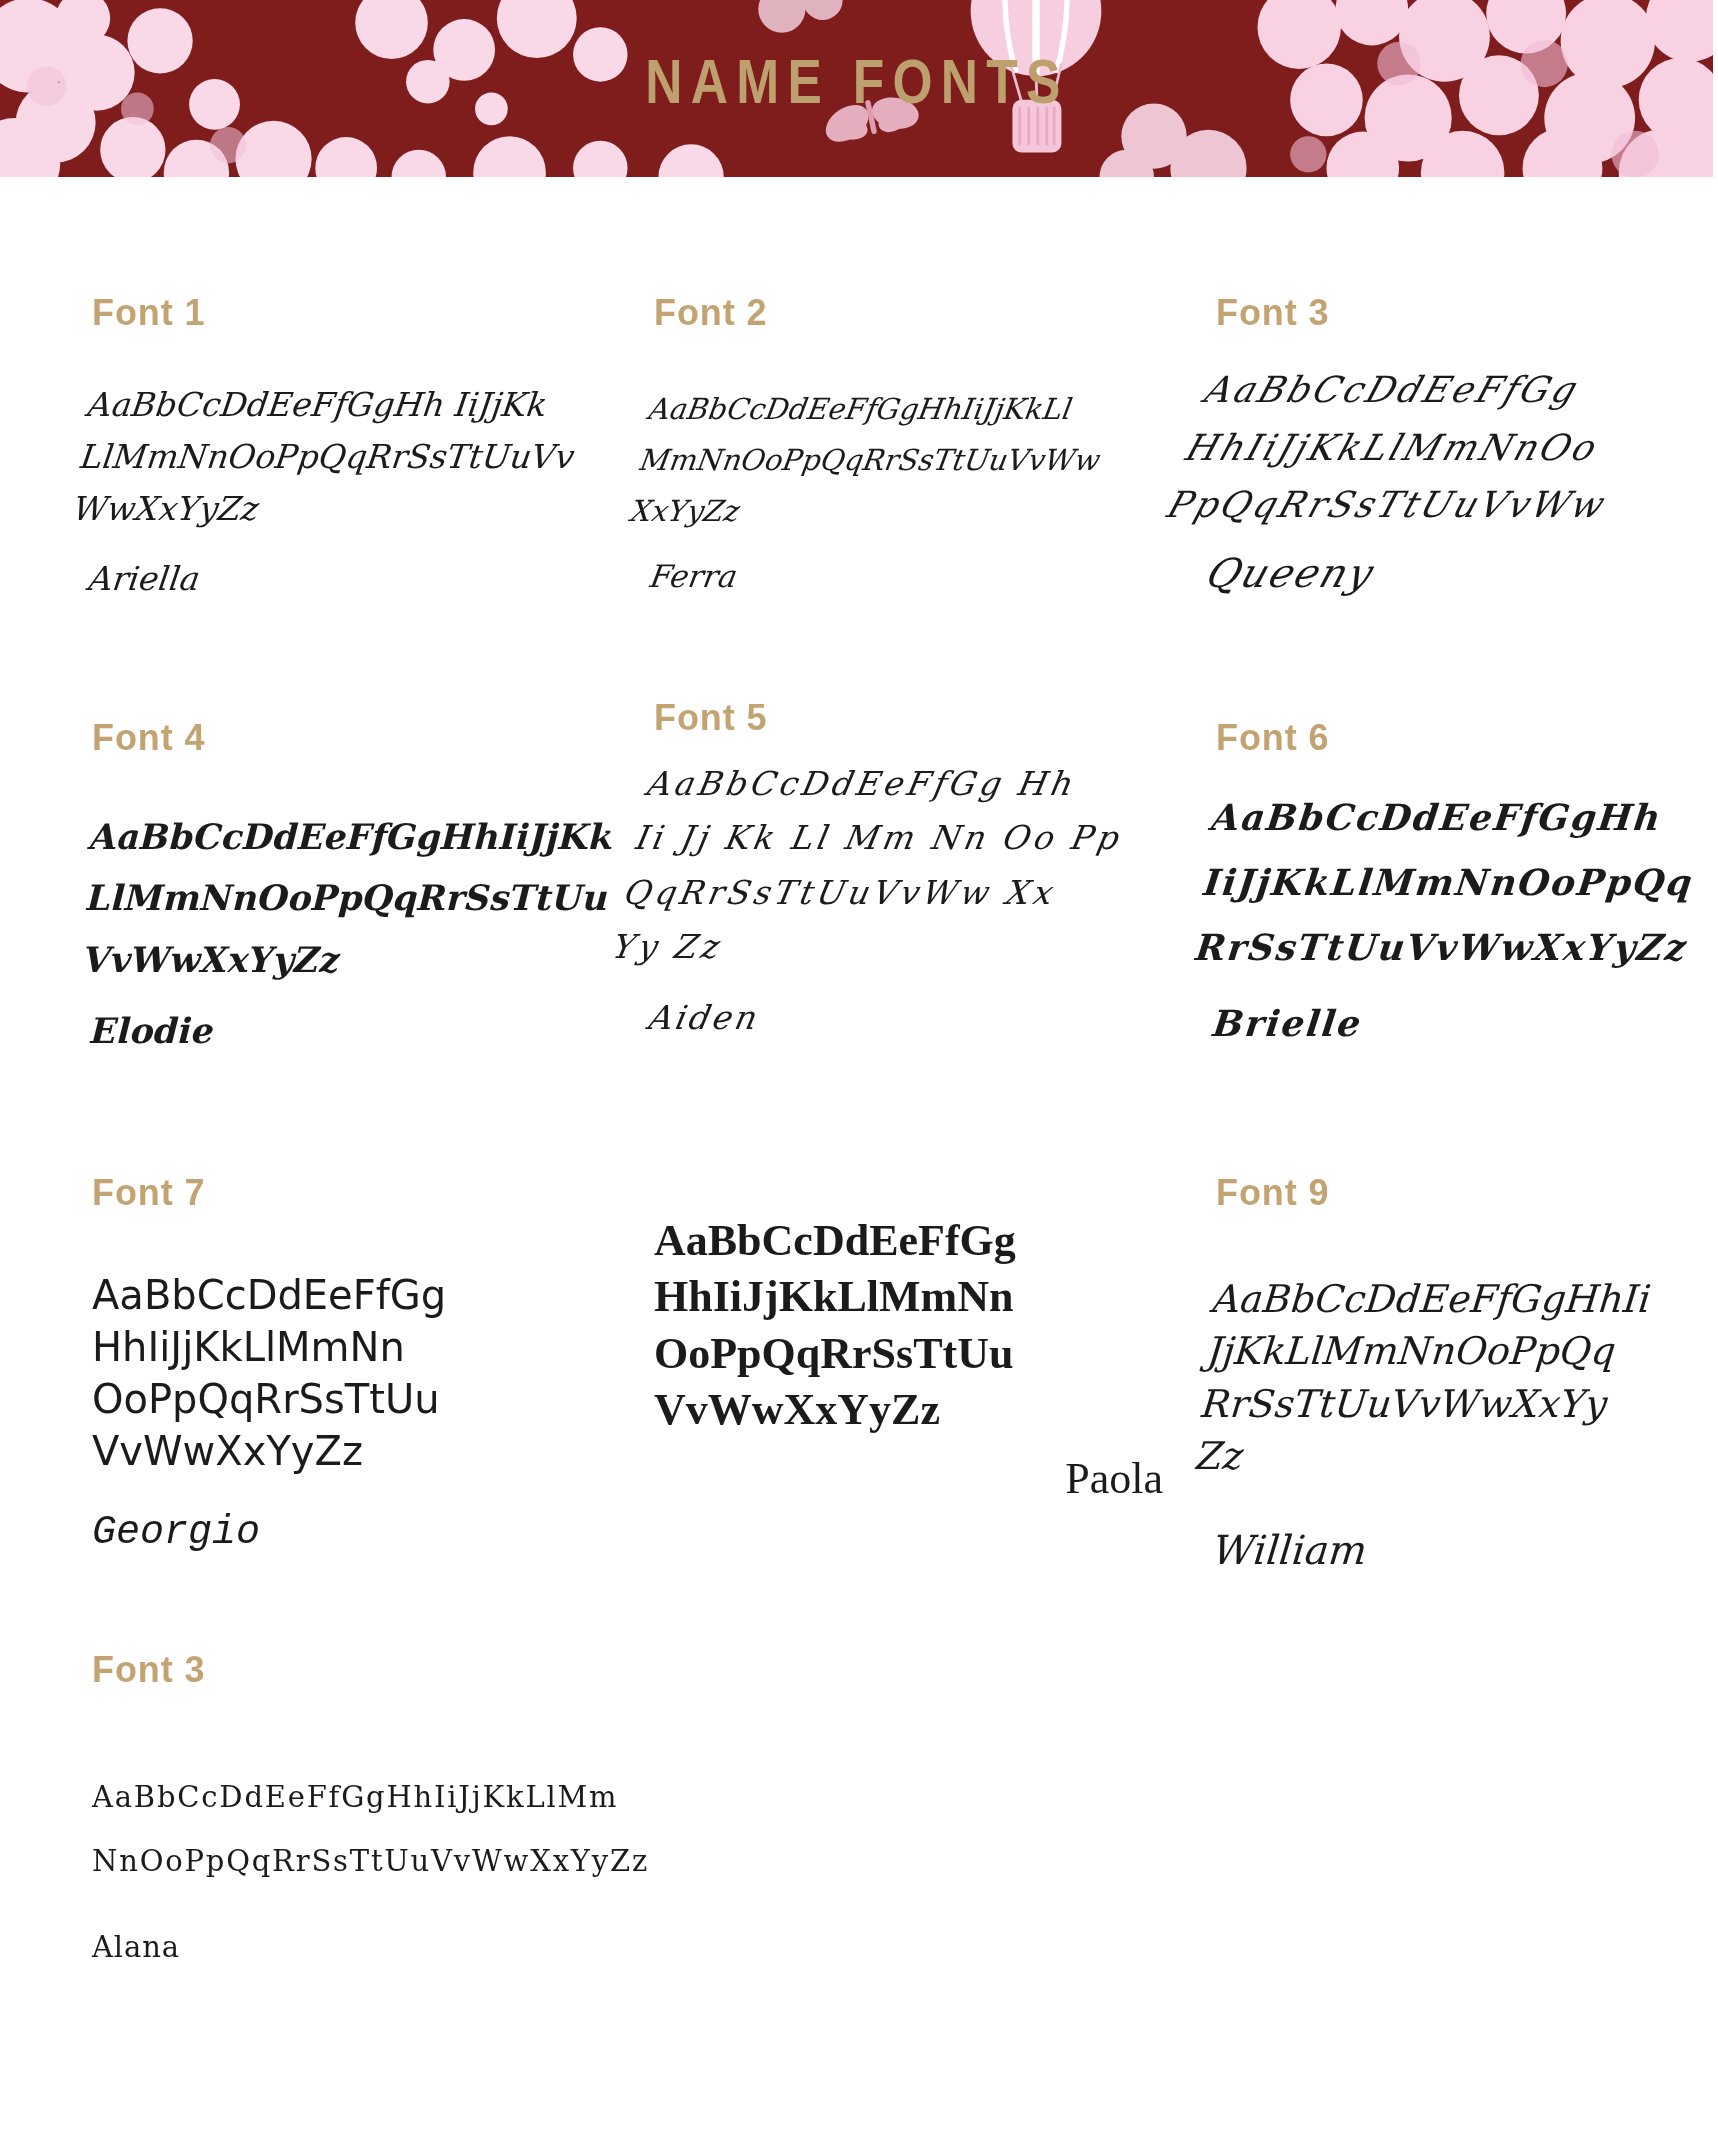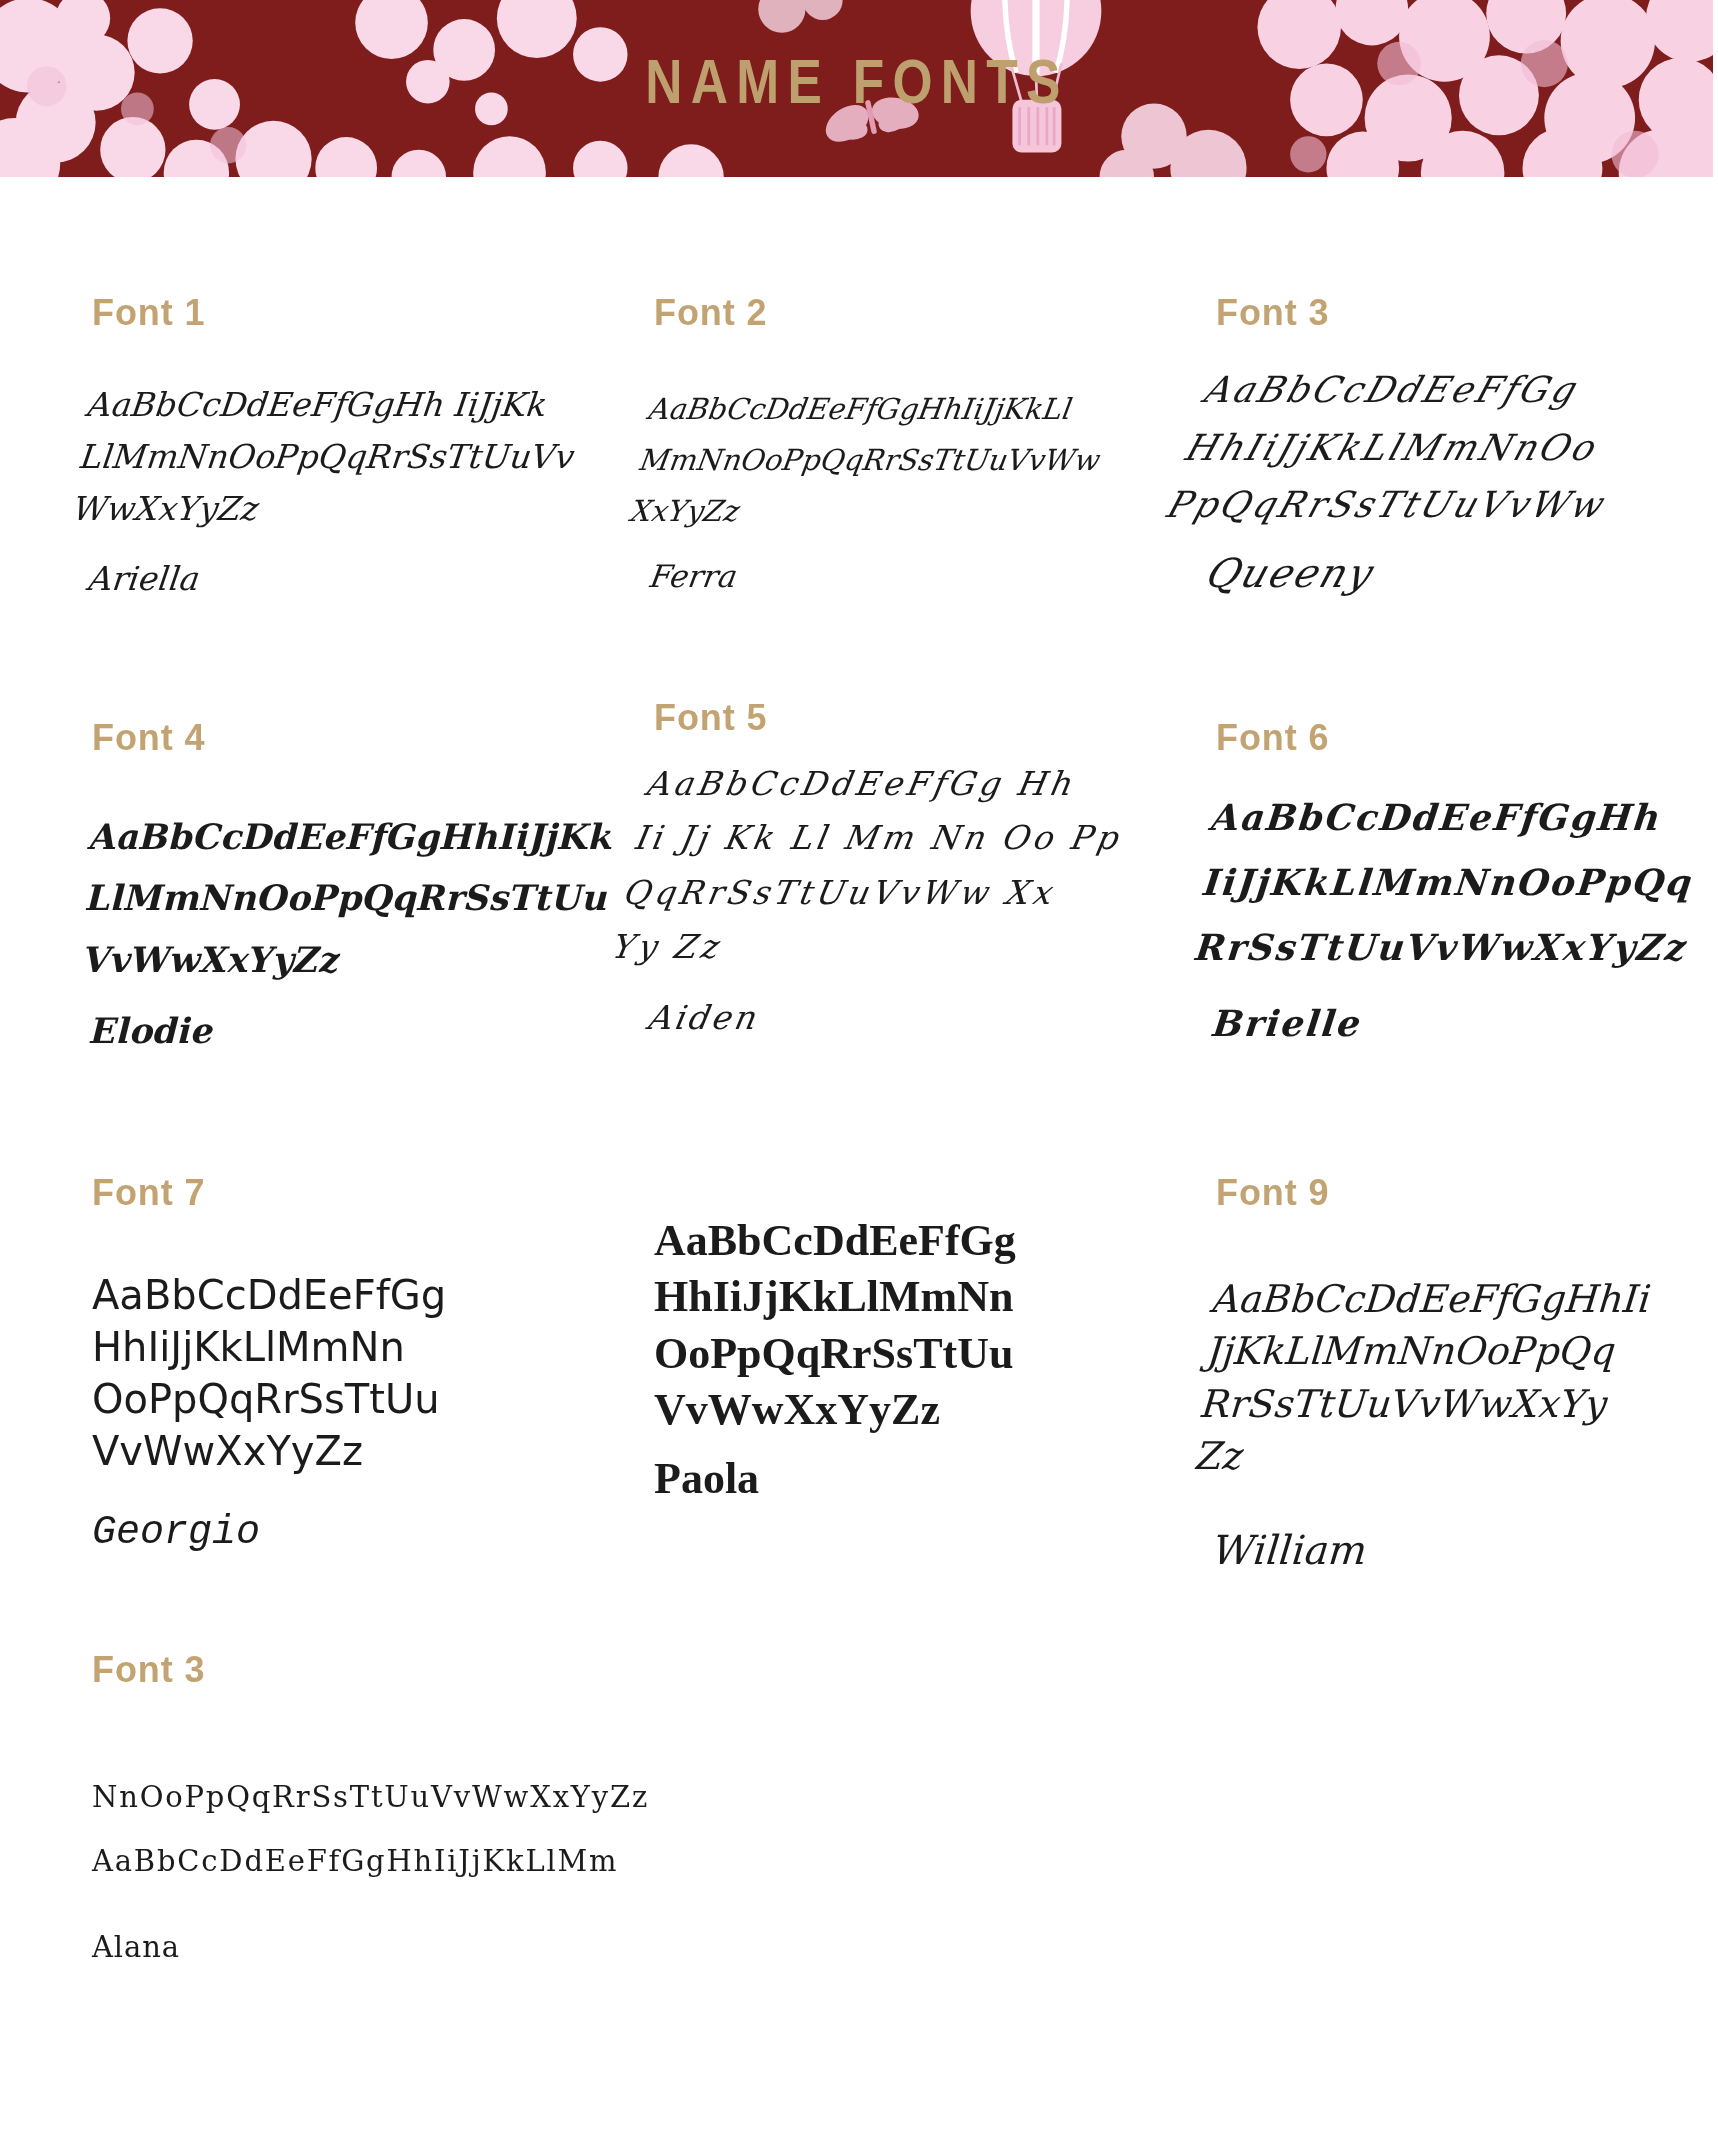--- a/index.html
+++ b/index.html
@@ -81,22 +81,22 @@
 
   
   .s7 { font-family:"DejaVu Sans",sans-serif; font-weight:400;
         font-size:40px; line-height:1.3; margin-top:55px; }
   .e7 { font-family:Liberation Mono, monospace; font-style:italic; font-size:40px;
         margin-top:33px; }
 
   
   .s8 { font-family:"Liberation Serif",serif; font-weight:700;
         font-size:44px; line-height:1.28; margin-top:73px; }
-  .e8 { font-family:"Liberation Serif",serif; font-weight:700; font-size:44px;
-        margin-top:14.5px; }
+  .e8 { font-family:"Liberation Serif",serif; font-weight:400; font-size:44px;
+        margin-top:14.5px;text-align:right; }
 
   
   .s9 { font-family:"DejaVu Serif",serif; font-style:italic; font-weight:400;
         font-size:38px; line-height:1.38; transform:skewX(-6deg); margin-top:59px; }
   .e9 { font-family:"DejaVu Serif",serif; font-style:italic; font-size:40px;
         transform:skewX(-6deg); margin-top:44px; }
 
   
   .s10 { font-family:"DejaVu Serif",serif; font-weight:400;
          font-size:29px; line-height:2.2; letter-spacing:1.8px; margin-top:75px; }
@@ -306,19 +306,19 @@
       <div class="line">Zz</div>
     </div>
     <div class="example e9">William</div>
   </section>
 </div>
 
 <div class="font-row row-4">
   <section class="font-card card-10">
     <h2 class="font-label">Font 3</h2>
     <div class="sample s10">
+      <div class="line">AaBbCcDdEeFfGgHhIiJjKkLlMm</div>
       <div class="line">NnOoPpQqRrSsTtUuVvWwXxYyZz</div>
-      <div class="line">AaBbCcDdEeFfGgHhIiJjKkLlMm</div>
     </div>
     <div class="example e10">Alana</div>
   </section>
 </div>
 
 
 </body></html>

